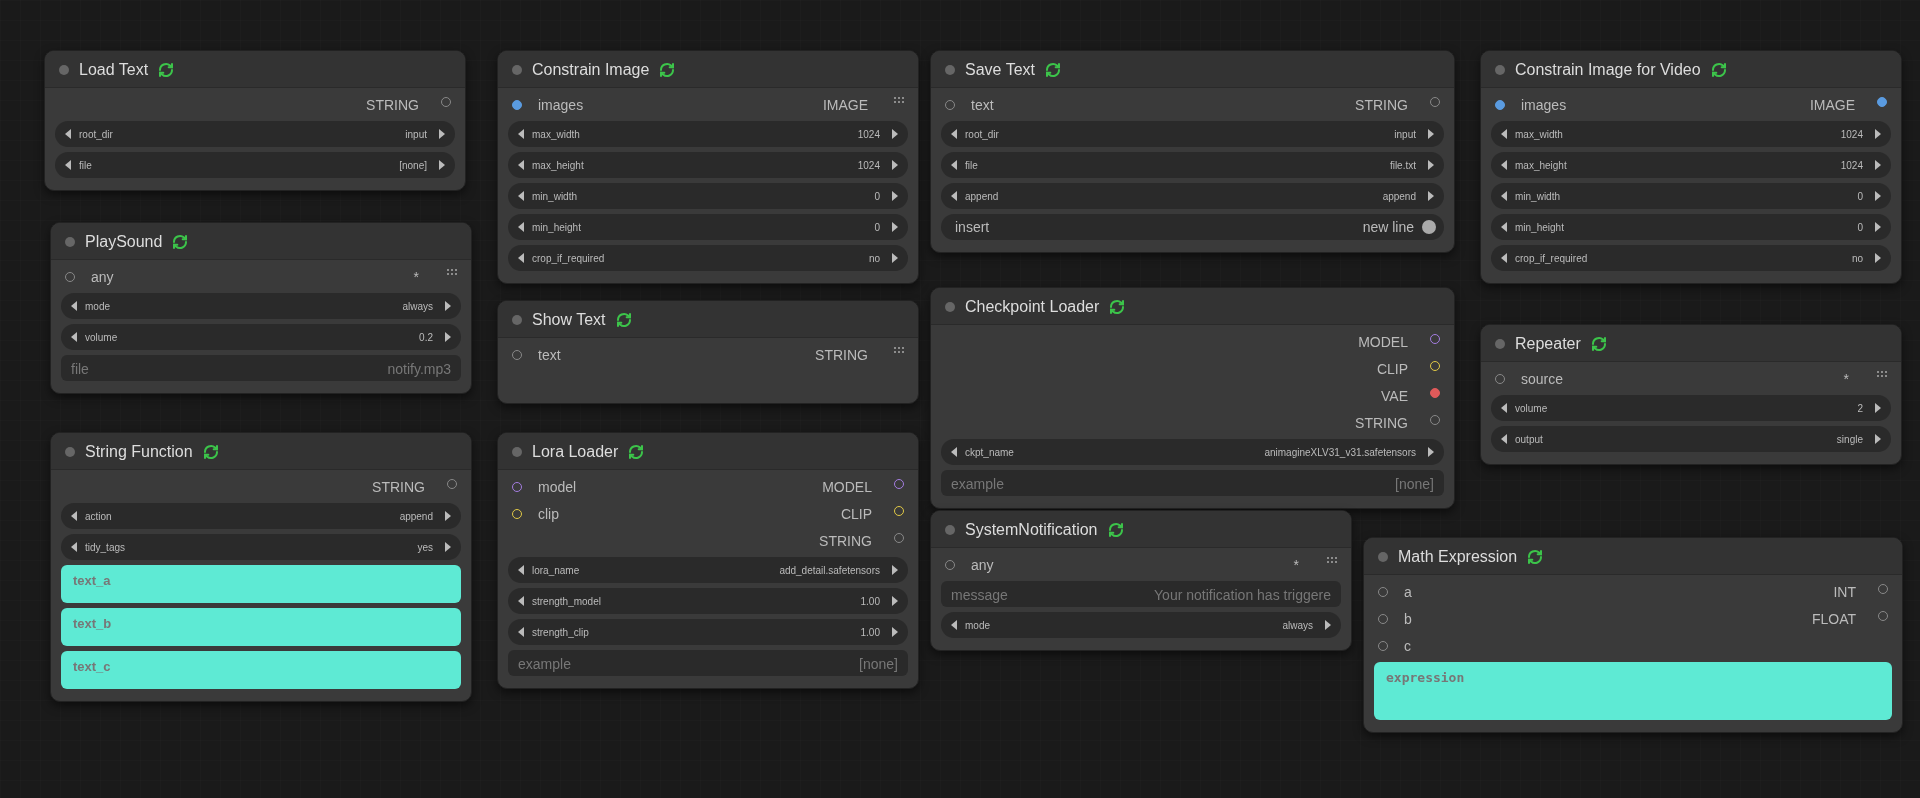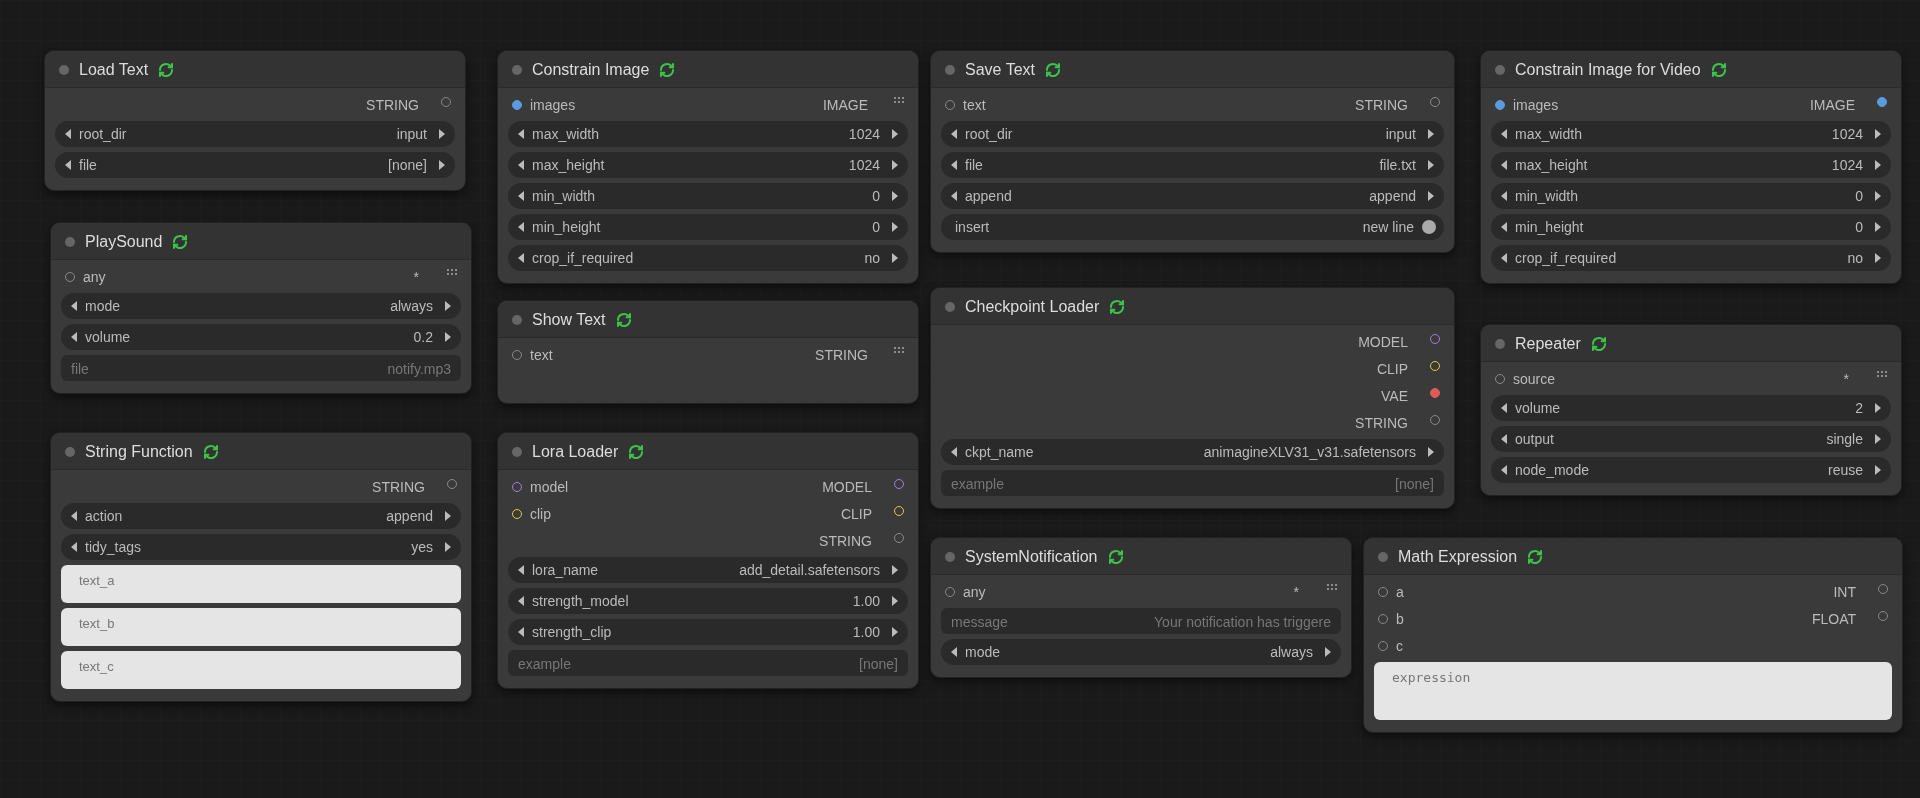--- a/index.html
+++ b/index.html
@@ -47,21 +47,21 @@
   .node-body { padding: 6px 10px 12px 10px; display: flex; flex-direction: column; gap: 5px; }
   .io-row {
     display: flex;
     align-items: center;
     justify-content: space-between;
     padding: 3px 4px;
     font-size: 14px;
     color: #bbb;
     min-height: 22px;
   }
-  .io-left { display: flex; align-items: center; gap: 8px; }
+  .io-left { display: flex; align-items: center; gap: 16px; }
   .io-right { display: flex; align-items: flex-start; gap: 22px; }
   .port {
     width: 10px; height: 10px; border-radius: 50%;
     border: 1px solid #888;
     background: transparent;
     flex-shrink: 0;
   }
   .port.open-purple { border-color: #a47de0; background: transparent; }
   .port.open-yellow { border-color: #e0c846; background: transparent; }
   .port.red { background: #e05a5a; border-color: #e05a5a; }
@@ -79,21 +79,21 @@
   }
   .star { color: #bbb; font-size: 14px; margin-right: 2px;}
   .widget {
     display: flex;
     align-items: center;
     justify-content: space-between;
     background: #2a2a2a;
     border-radius: 14px;
     padding: 4px 10px;
     height: 26px;
-    font-size: 14px;
+    font-size: 10px;
     color: #bbb;
   }
   .widget .arrow {
     width: 0; height: 0;
     flex-shrink: 0;
   }
   .arrow.left {
     border-top: 5px solid transparent;
     border-bottom: 5px solid transparent;
     border-right: 6px solid #bbb;
@@ -101,26 +101,27 @@
   }
   .arrow.right {
     border-top: 5px solid transparent;
     border-bottom: 5px solid transparent;
     border-left: 6px solid #bbb;
     margin-left: 8px;
   }
   .widget .label { flex: 0 0 auto; }
   .widget .value { flex: 1 1 auto; text-align: right; color: #bbb; padding-right: 4px; overflow: hidden; white-space: nowrap; text-overflow: ellipsis;}
   .textbox {
-    background: #e5e5e5;
+    background: #5eead4;
     border-radius: 6px;
-    padding: 8px 18px;
+    padding: 8px 12px;
     min-height: 38px;
     color: #777;
     font-size: 13px;
+    font-weight: bold;
   }
   .textbox.tall { min-height: 58px; }
   .placeholder-box {
     background: #2a2a2a;
     border-radius: 6px;
     padding: 6px 10px;
     height: 26px;
     display: flex;
     justify-content: space-between;
     color: #777;
@@ -549,21 +550,21 @@
           <span class="value">animagineXLV31_v31.safetensors</span>
           <span class="arrow right"></span>
         </div>
       <div class="placeholder-box">
         <span>example</span>
         <span>[none]</span>
       </div>
     </div>
   </div>
 
-  <div class="node" style="left:930px; top:537px; width:422px;">
+  <div class="node" style="left:930px; top:510px; width:422px;">
     <div class="node-header">
       <span class="dot"></span>
       <span class="node-title">SystemNotification</span>
       <span class="refresh-icon">
         <svg viewBox="0 0 24 24" fill="none" stroke="currentColor" stroke-width="3" stroke-linecap="round">
             <path d="M3 12a9 9 0 0 1 15-6.7L21 8"></path>
             <path d="M21 3v5h-5"></path>
             <path d="M21 12a9 9 0 0 1-15 6.7L3 16"></path>
             <path d="M3 21v-5h5"></path>
           </svg>
@@ -701,26 +702,20 @@
           <span class="label">volume</span>
           <span class="value">2</span>
           <span class="arrow right"></span>
         </div>
       <div class="widget">
           <span class="arrow left"></span>
           <span class="label">output</span>
           <span class="value">single</span>
           <span class="arrow right"></span>
         </div>
-      <div class="widget">
-          <span class="arrow left"></span>
-          <span class="label">node_mode</span>
-          <span class="value">reuse</span>
-          <span class="arrow right"></span>
-        </div>
     </div>
   </div>
 
   <div class="node" style="left:1363px; top:537px; width:540px;">
     <div class="node-header">
       <span class="dot"></span>
       <span class="node-title">Math Expression</span>
       <span class="refresh-icon">
         <svg viewBox="0 0 24 24" fill="none" stroke="currentColor" stroke-width="3" stroke-linecap="round">
             <path d="M3 12a9 9 0 0 1 15-6.7L21 8"></path>

